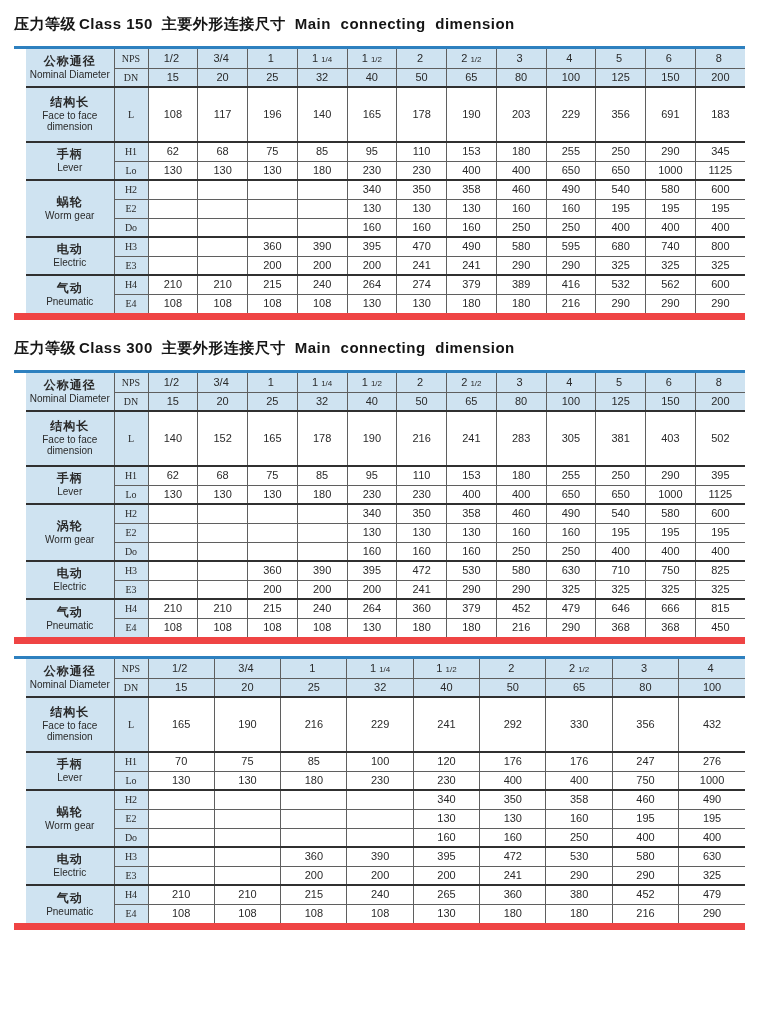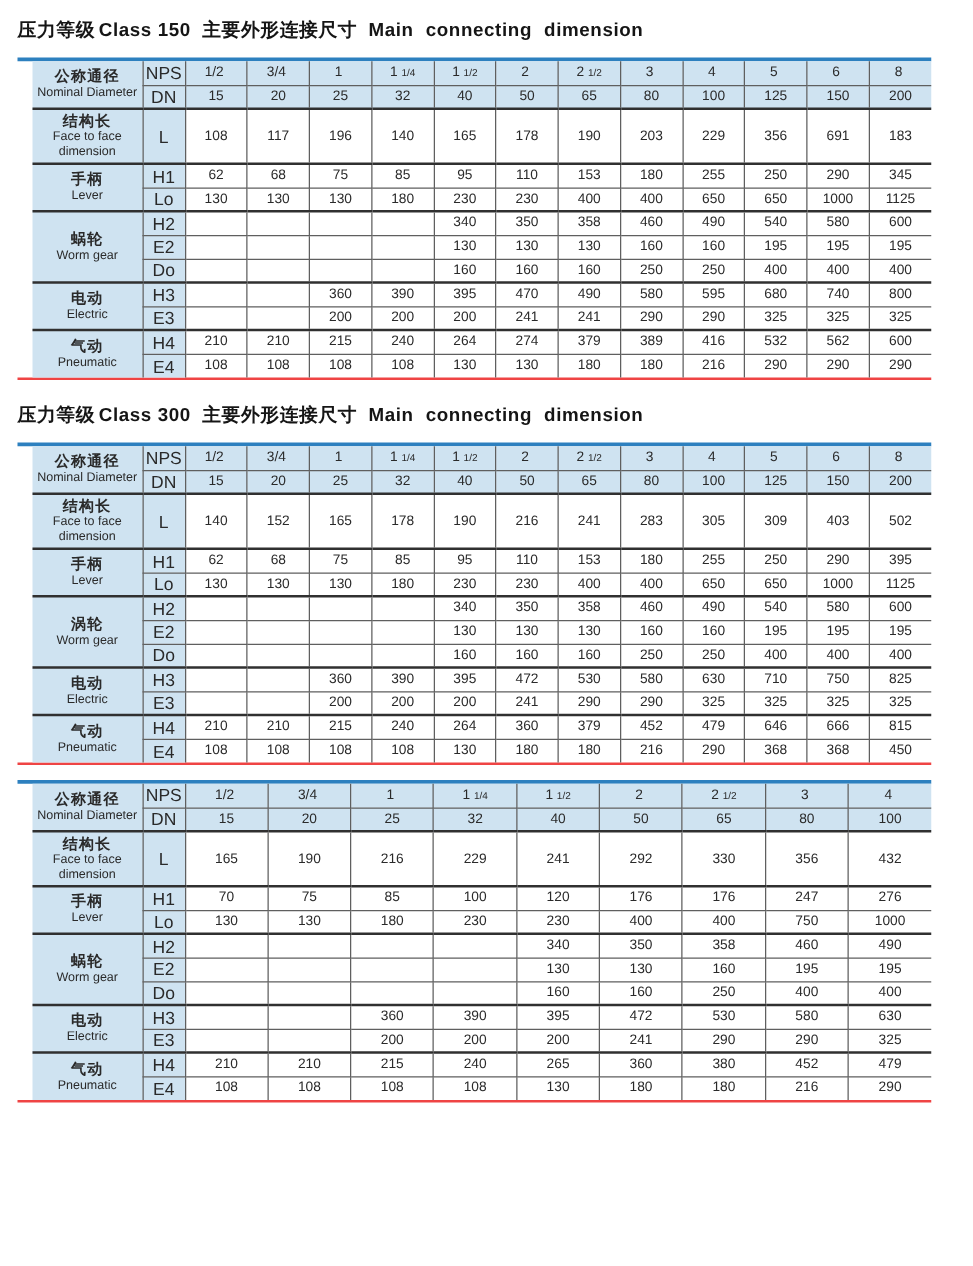--- a/index.html
+++ b/index.html
@@ -16,43 +16,43 @@
   .t2 { margin-top: 19px; }
   .t3 { margin-top: 42px; }
   .part-class { margin-left: 3px; }
   .part-zh2  { margin-left: 9px; }
   .part-en   { margin-left: 9px; word-spacing: 5px; }
 
   .tbl-wrap {
     width: 731px;
     margin-top: 12px;
     border-top: 3px solid #2d80bf;
-    border-bottom: 2px solid #ef4444;
+    border-bottom: 7px solid #ef4444;
     padding-left: 12px;
   }
   table { border-collapse: collapse; table-layout: fixed; width: 100%; }
   td, th {
     border: 1px solid #5f5f5f;
     text-align: center; vertical-align: middle;
     padding: 0 1px;
     height: 19px;
     font-size: 11px; font-weight: normal; line-height: 1.15;
     color: #2a2a2a;
   }
   tr:first-child > * { border-top: none; }
   tr:last-child  > * { border-bottom: none; }
   td:first-child, th:first-child { border-left: none; }
   td:last-child  { border-right: none; }
   .band { background: #cfe3f1; }
-  .row-L > td, .row-L > th { height: 44px; }
+  .row-L > td, .row-L > th { height: 55px; }
   .group-start > * { border-top: 2px solid #303030; }
   .last-group { border-bottom: none; }
   .lbl-zh { display: block; font-weight: bold; font-size: 12px; letter-spacing: 1px; }
   .lbl-en { display: block; font-size: 10px; }
-  .code { font-size: 14px; }
+  .code { font-size: 10px; font-family: Liberation Serif, serif; }
   .frac { font-size: 8px; margin-left: 3px; }
 </style>
 </head>
 <body>
 
 <div id="page">
     <div class="section">
       <div class="tbl-title t1"><span class="part-zh1">压力等级</span><span class="part-class">Class 150</span><span class="part-zh2">主要外形连接尺寸</span><span class="part-en">Main connecting dimension</span></div>
       <div class="tbl-wrap">
         <table>
@@ -344,21 +344,21 @@
               <td class="band code">L</td>
               <td>140</td>
               <td>152</td>
               <td>165</td>
               <td>178</td>
               <td>190</td>
               <td>216</td>
               <td>241</td>
               <td>283</td>
               <td>305</td>
-              <td>309</td>
+              <td>381</td>
               <td>403</td>
               <td>502</td>
             </tr>
             <tr class="group-start">
               <th class="band" rowspan="2">
                 <span class="lbl-zh">手柄</span>
                 <span class="lbl-en">Lever</span>
               </th>
               <td class="band code">H1</td>
               <td>62</td>

